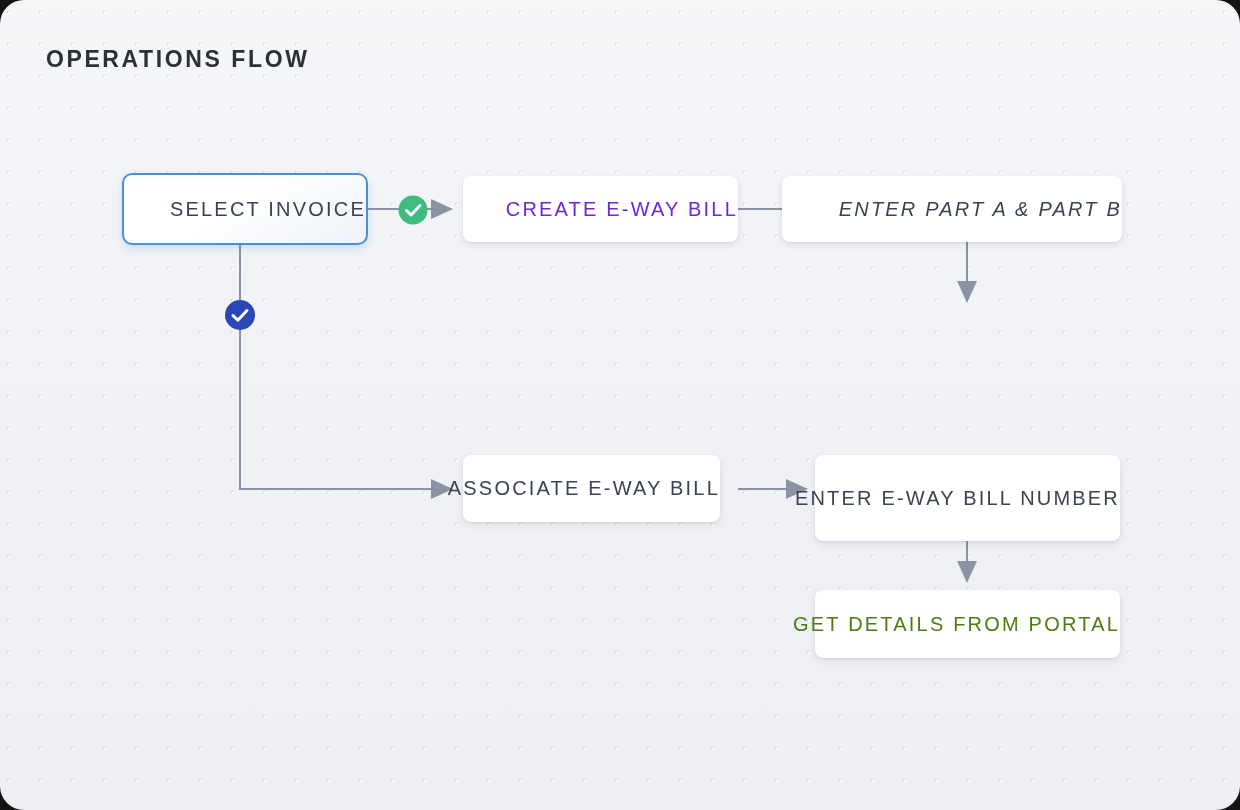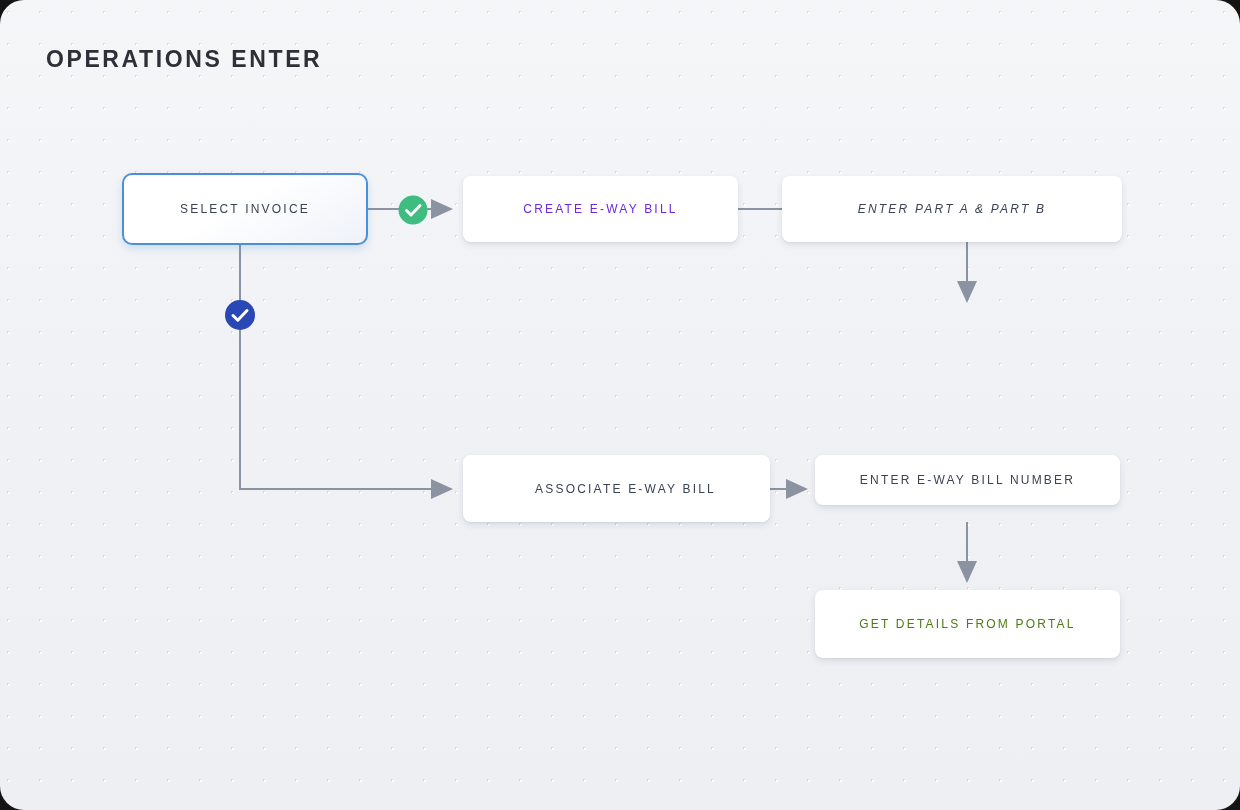--- a/index.html
+++ b/index.html
@@ -27,58 +27,58 @@
     top: 46px;
     font-size: 23px;
     font-weight: 700;
     letter-spacing: 2.6px;
     color: #2d3137;
   }
   .node {
     position: absolute;
     display: flex;
     align-items: center;
-    justify-content: center;
+    justify-content: flex-end;
     background: #ffffff;
     border-radius: 8px;
     box-shadow: 0 3px 7px rgba(27, 41, 67, 0.10), 0 1px 2px rgba(27, 41, 67, 0.06);
     color: #3b4254;
-    font-size: 12px;
+    font-size: 20px;
     letter-spacing: 2.2px;
     text-transform: uppercase;
     text-align: center;
     cursor: pointer;
     white-space: nowrap;
   }
   .node.selected {
     border: 2.5px solid var(--selected-border, #4a90d9);
     border-radius: 10px;
     background: linear-gradient(150deg, #ffffff 45%, #eef2f9 100%);
     box-shadow: 0 4px 9px rgba(74, 144, 217, 0.22);
   }
   #node-select-invoice        { left: 122px; top: 173px; width: 246px; height: 72px; }
   #node-create-eway-bill      { left: 463px; top: 176px; width: 275px; height: 66px; }
   #node-enter-part-a-b        { left: 782px; top: 176px; width: 340px; height: 66px; font-style: italic; }
   #node-save-generate         { left: 815px; top: 310px; width: 305px; height: 68px; }
-  #node-associate-eway-bill   { left: 463px; top: 455px; width: 307px; height: 67px; padding-left: 18px; }
-  #node-enter-eway-number     { left: 815px; top: 455px; width: 305px; height: 50px; }
+  #node-associate-eway-bill   { left: 463px; top: 455px; width: 257px; height: 67px; padding-left: 18px; }
+  #node-enter-eway-number     { left: 815px; top: 455px; width: 305px; height: 86px; }
   #node-get-details-portal    { left: 815px; top: 590px; width: 305px; height: 68px; }
   svg.connector-layer {
     position: absolute;
     left: 0; top: 0;
     width: 1240px; height: 810px;
     pointer-events: none;
   }
 </style>
 </head>
 <body>
 
 <div class="canvas">
 
-  <div class="page-title">OPERATIONS ENTER</div>
+  <div class="page-title">OPERATIONS FLOW</div>
 
   <svg class="connector-layer" viewBox="0 0 1240 810" xmlns="http://www.w3.org/2000/svg">
     <defs>
       <marker id="arrowhead" markerWidth="11" markerHeight="10" refX="9" refY="5" orient="auto">
         <path d="M0,0 L11,5 L0,10 Z" fill="#8b93a3"></path>
       </marker>
     </defs>
 
     <path d="M368,209 L449,209" stroke="#8b93a3" stroke-width="2" fill="none" marker-end="url(#arrowhead)"></path>
 

